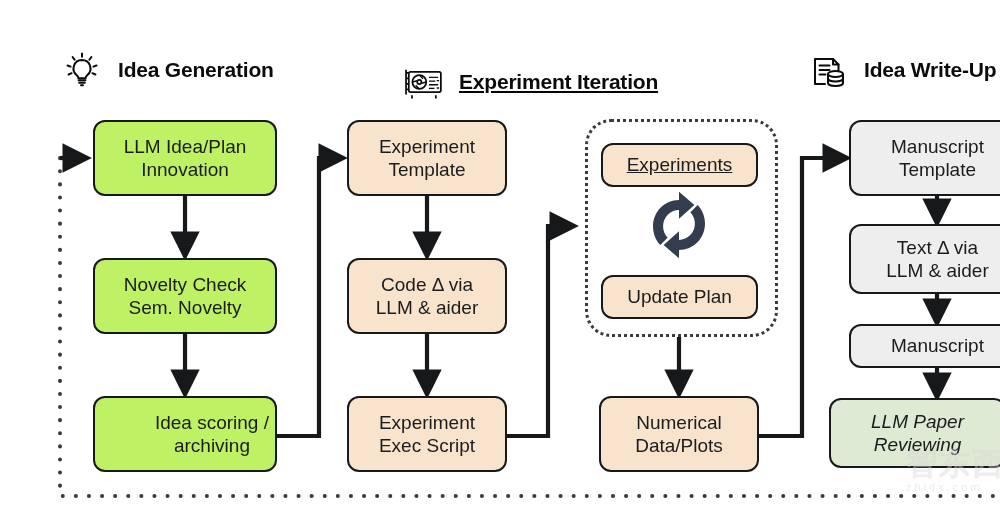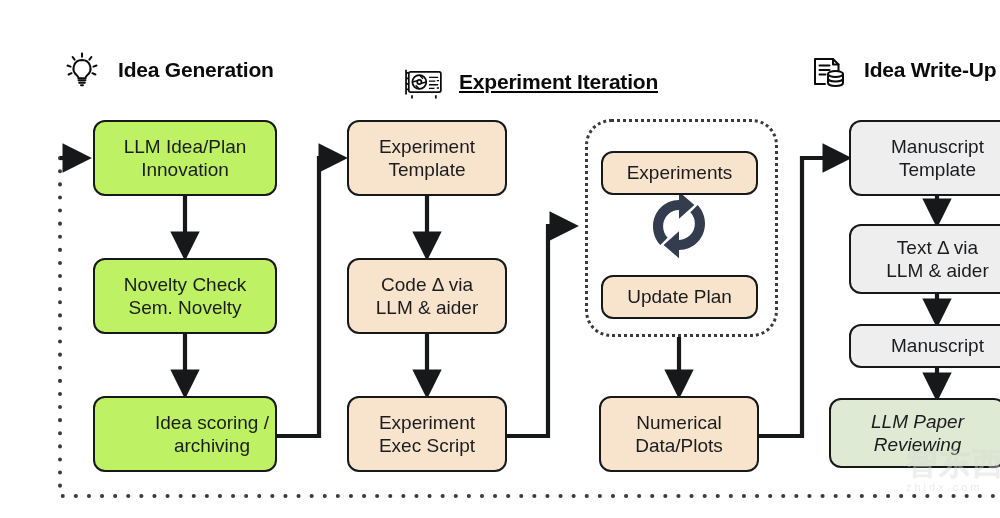--- a/index.html
+++ b/index.html
@@ -235,21 +235,21 @@
         <span>LLM &amp; aider</span>
       </span>
   </div>
   <div class="node c-peach" style="left:301px; top:396px; width:160px; height:76px;">
     <span>
         <span>Experiment</span>
         <span>Exec Script</span>
       </span>
   </div>
 
-  <div class="node c-peach" style="left:555px; top:151px; width:157px; height:44px;">
+  <div class="node c-peach" style="left:555px; top:143px; width:157px; height:44px;text-decoration:underline;">
     <span>
         <span>Experiments</span>
       </span>
   </div>
   <div class="node c-peach" style="left:555px; top:275px; width:157px; height:44px;">
     <span>
         <span>Update Plan</span>
       </span>
   </div>
   <div class="node c-peach" style="left:553px; top:396px; width:160px; height:76px;">

